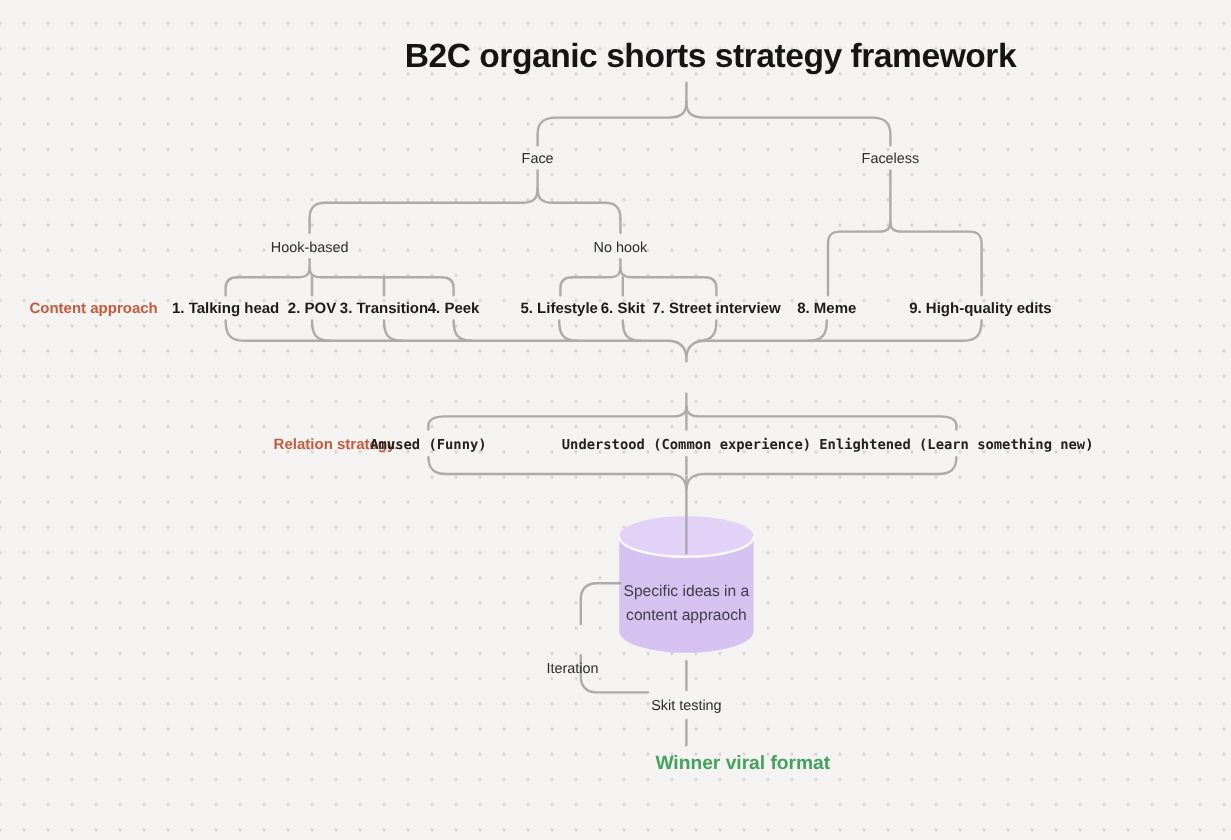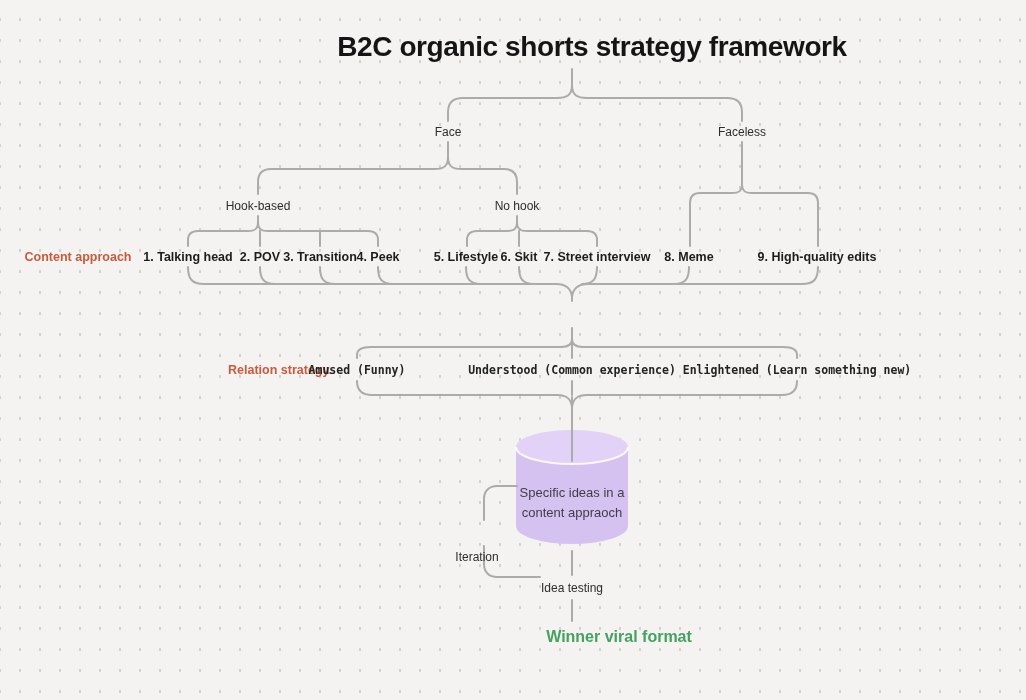--- a/index.html
+++ b/index.html
@@ -127,16 +127,16 @@
   <div class="lbl mono" style="left:357px; top:370px;">Amused (Funny)</div>
   <div class="lbl mono" style="left:572px; top:370px;">Understood (Common experience)</div>
   <div class="lbl mono" style="left:797px; top:370px;">Enlightened (Learn something new)</div>
 
   <div class="lbl cyl-text" style="left:572px; top:503px;">
     <div>Specific ideas in a</div>
     <div>content appraoch</div>
   </div>
 
   <div class="lbl branch" style="left:477px; top:533px;margin-top:24px;">Iteration</div>
-  <div class="lbl branch" style="left:572px; top:588px;">Idea testing</div>
+  <div class="lbl branch" style="left:572px; top:588px;">Skit testing</div>
   <div class="lbl winner" style="left:572px; top:637px;margin-left:47px;">Winner viral format</div>
 
 </div>
 
 </body></html>

